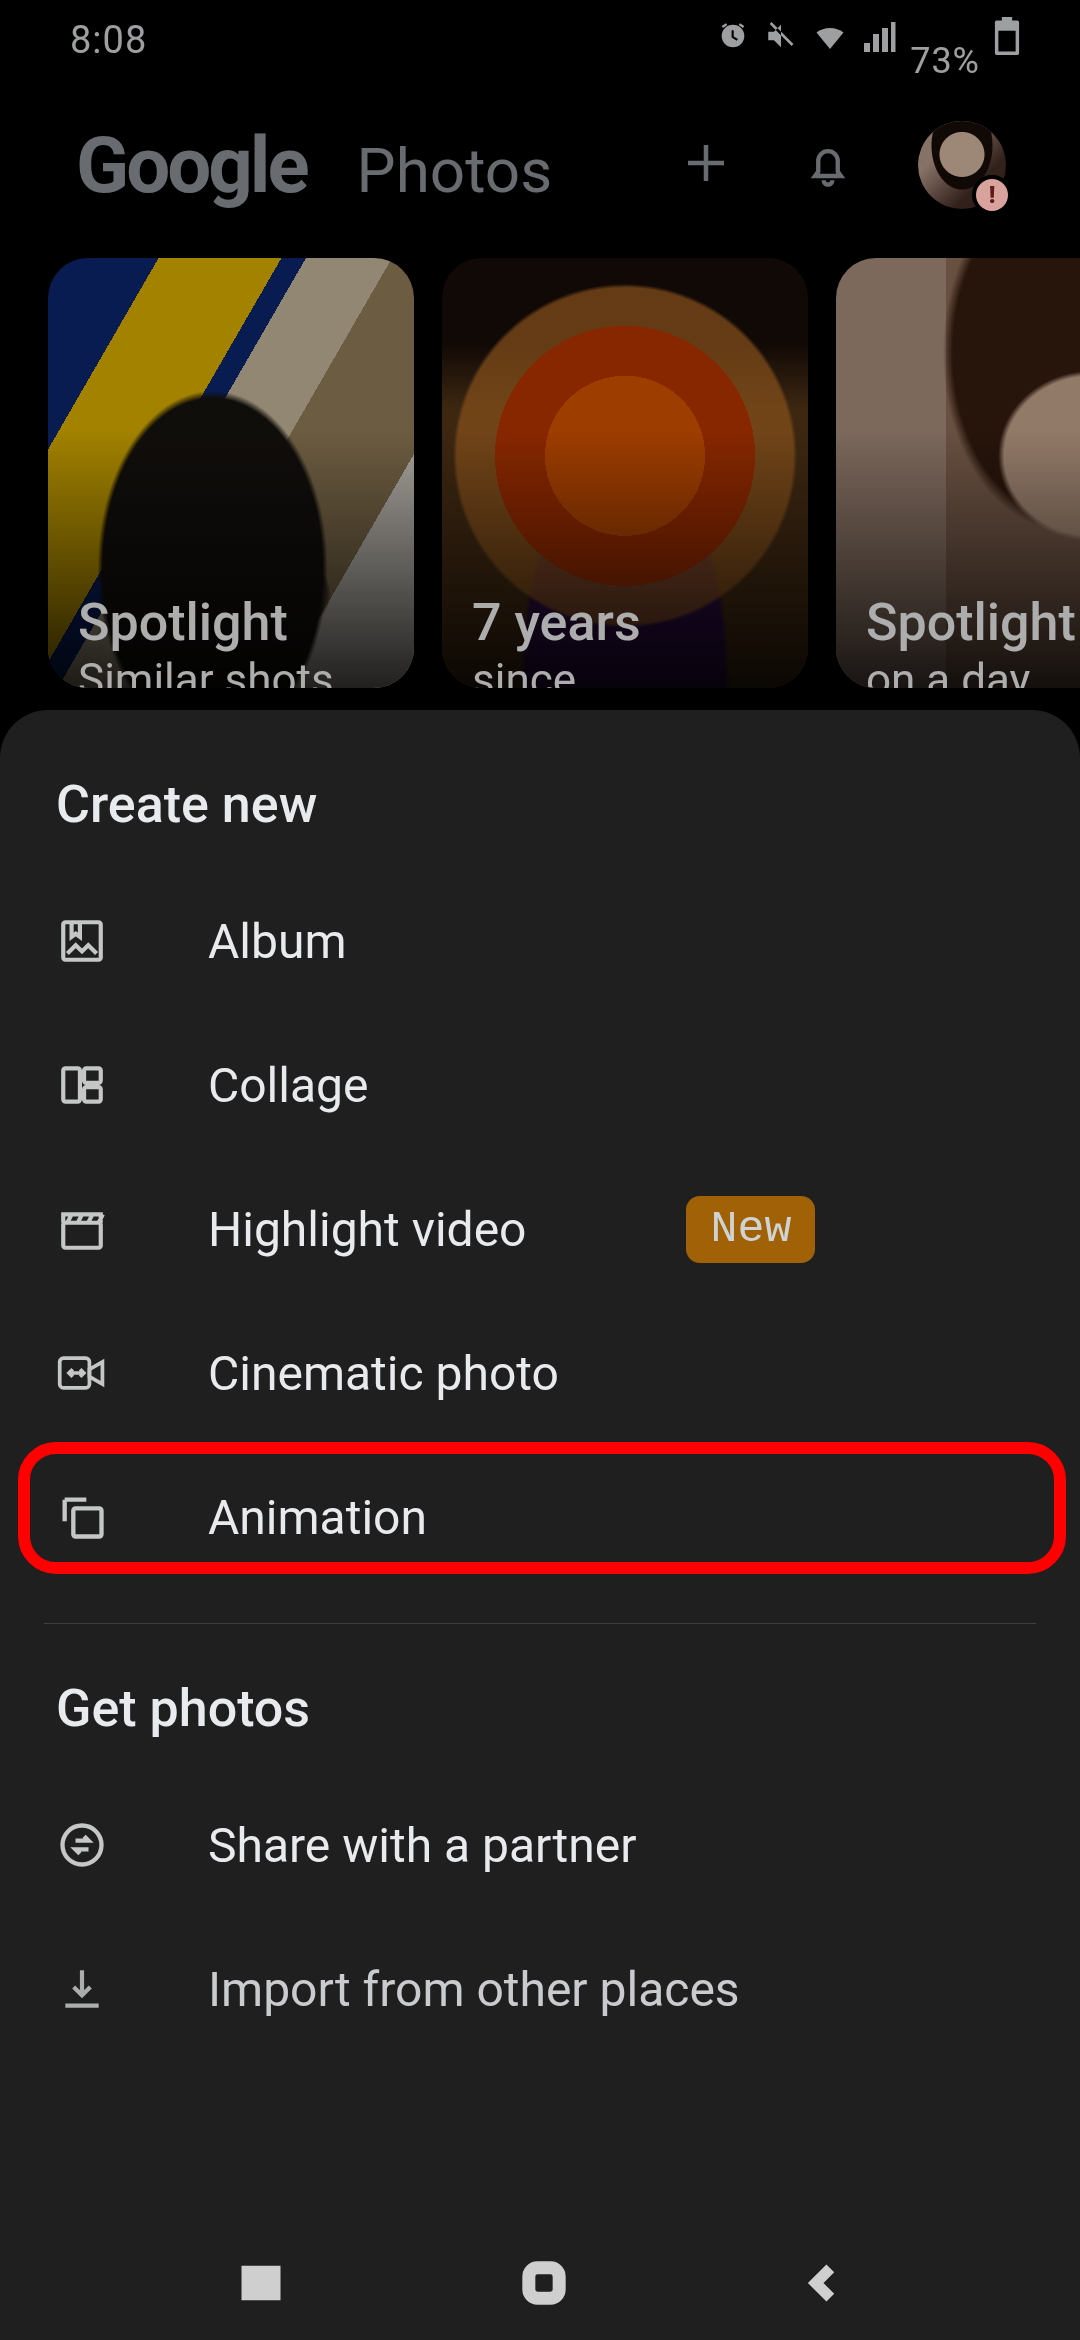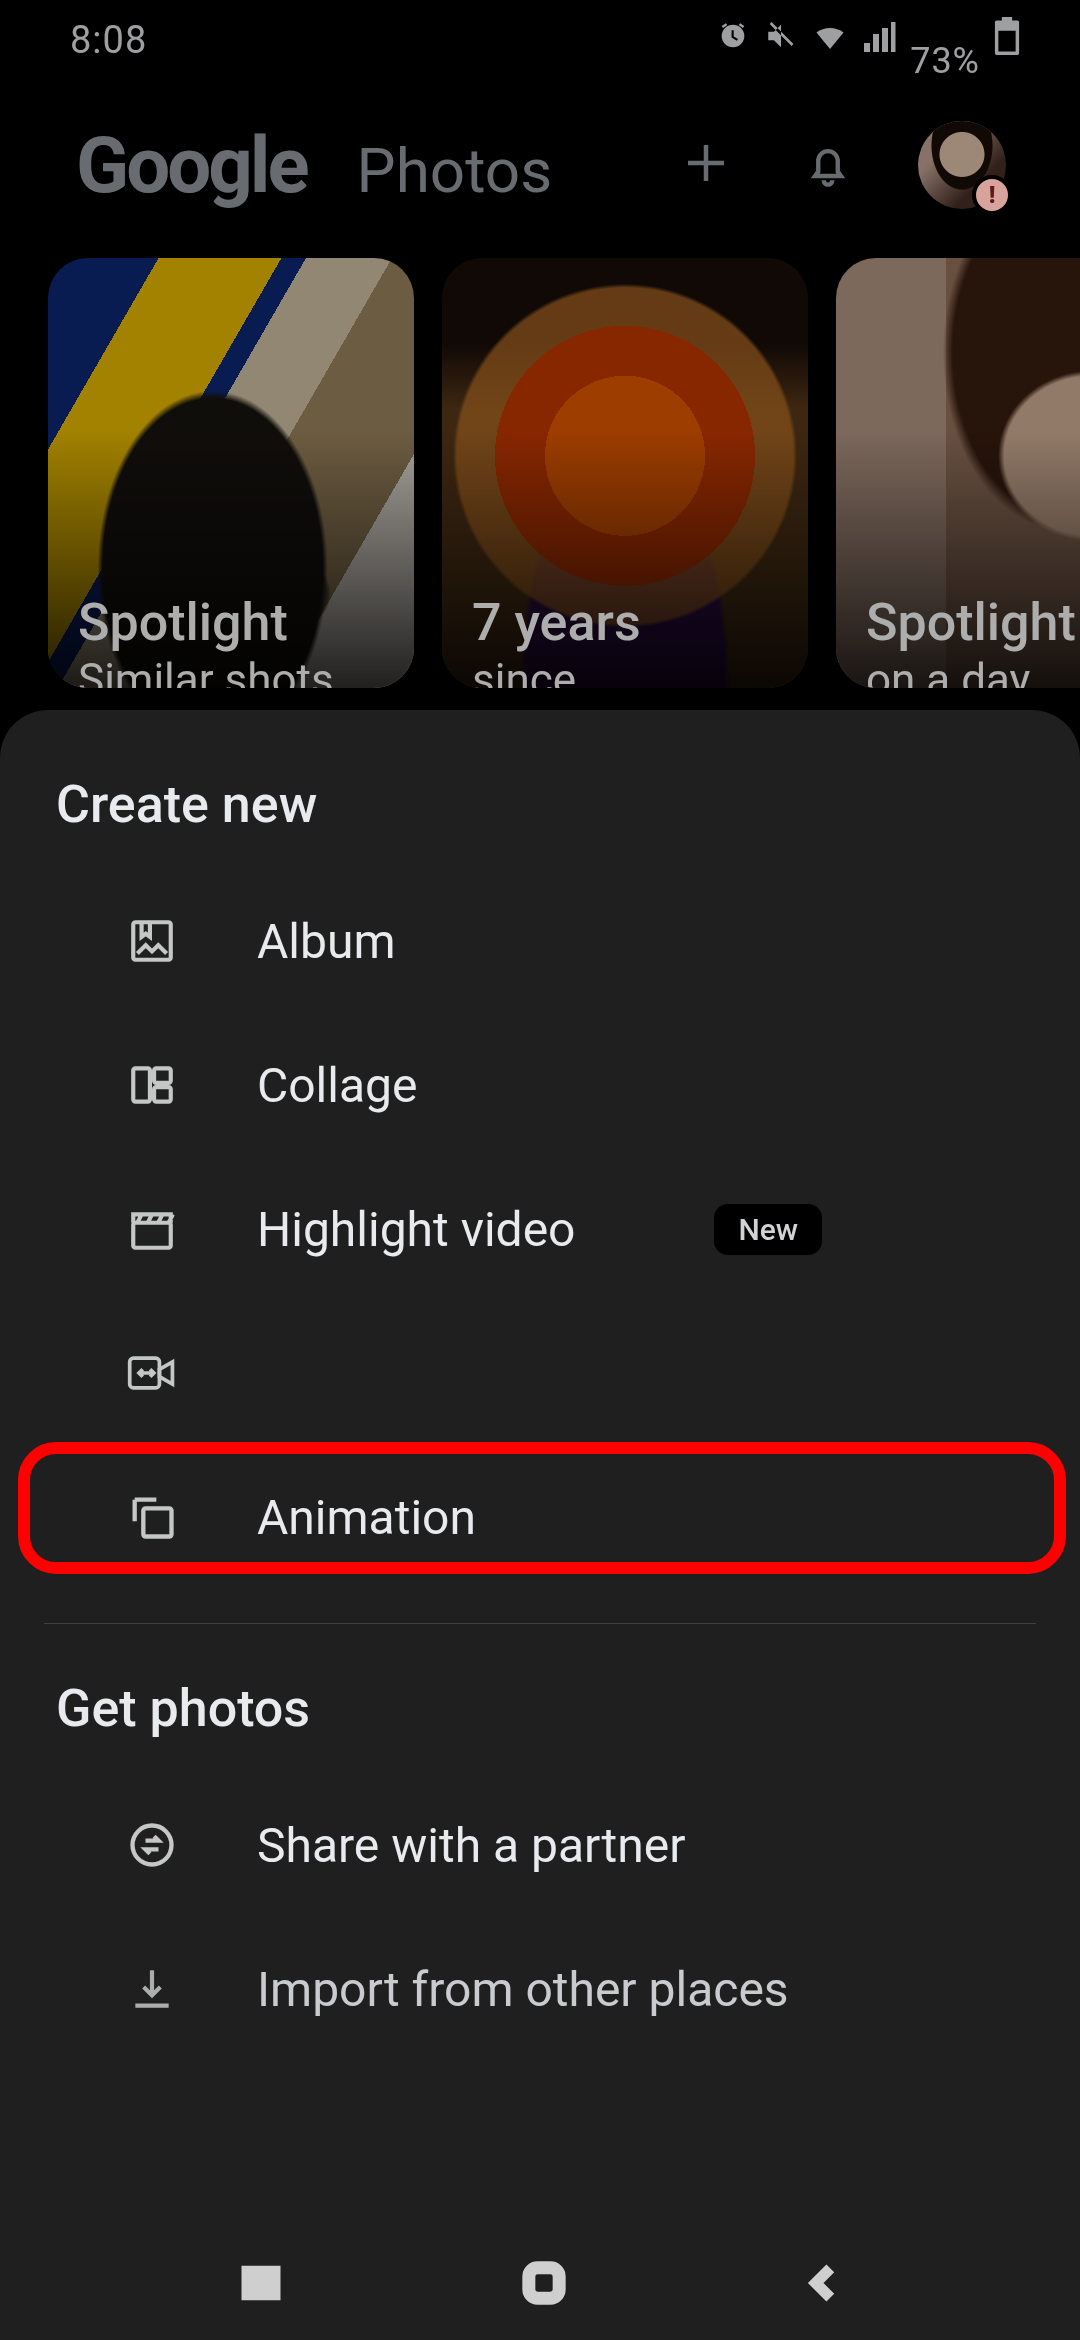--- a/index.html
+++ b/index.html
@@ -188,44 +188,44 @@
     .sheet-section-title {
       font-size: 52px;
       font-weight: 500;
       color: #e8eaed;
       padding: 0 0 34px 56px;
     }
     .sheet-item {
       display: flex;
       align-items: center;
       height: 144px;
-      padding-left: 82px;
-      gap: 79px;
-      margin-left: 44px;
+      padding-left: 56px;
+      gap: 100px;
     }
     .sheet-item .icon-slot {
       width: 52px;
       display: flex;
       align-items: center;
       justify-content: center;
     }
     .sheet-item .icon-slot svg { fill: none; stroke: #c4c7c5; }
     .sheet-item-label {
       font-size: 48px;
       color: #e8eaed;
       font-weight: 400;
     }
     .badge-new {
-      background: #000000;
+      background: #a16207;
       color: #d0d3d4;
-      font-size: 30px;
+      font-size: 45px;
       padding: 8px 24px;
       border-radius: 14px;
       margin-left: 60px;
       font-weight: 500;
+      font-family: Liberation Mono, monospace;
     }
     .divider {
       height: 1px;
       background: #3c4043;
       margin: 34px 44px 54px 44px;
     }
     .section2 { margin-top: 10px; }
 
     
     .highlight-box {
@@ -376,20 +376,21 @@
   </div>
 
   <div class="sheet-item">
     <span class="icon-slot">
       <svg width="58" height="46" viewBox="0 0 28 22" stroke-width="2">
           <rect x="2" y="3" width="16" height="16" rx="2"></rect>
           <path d="M7 11h8M9 9l-2 2 2 2M13 9l2 2-2 2"></path>
           <path d="M18 9l7-4v12l-7-4z" stroke-width="2"></path>
         </svg>
     </span>
+    <span class="sheet-item-label">Cinematic photo</span>
   </div>
 
   <div class="sheet-item">
     <span class="icon-slot">
       <svg width="54" height="54" viewBox="0 0 24 24" stroke-width="2">
           <path d="M4 4h10M4 4v10"></path>
           <rect x="8" y="8" width="13" height="13" rx="1"></rect>
         </svg>
     </span>
     <span class="sheet-item-label">Animation</span>

